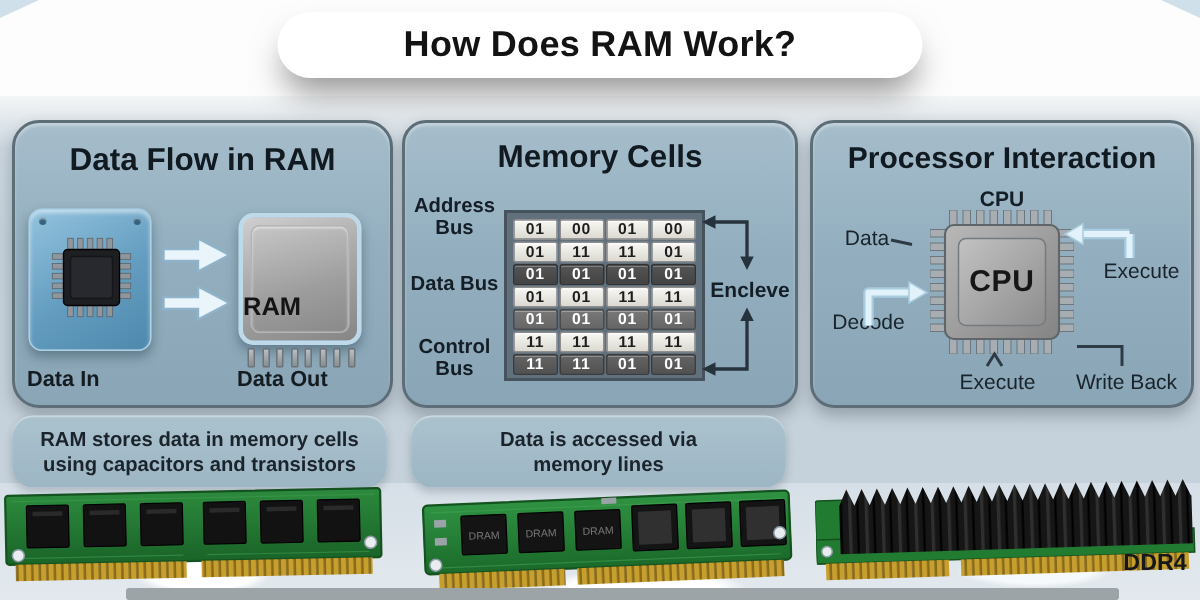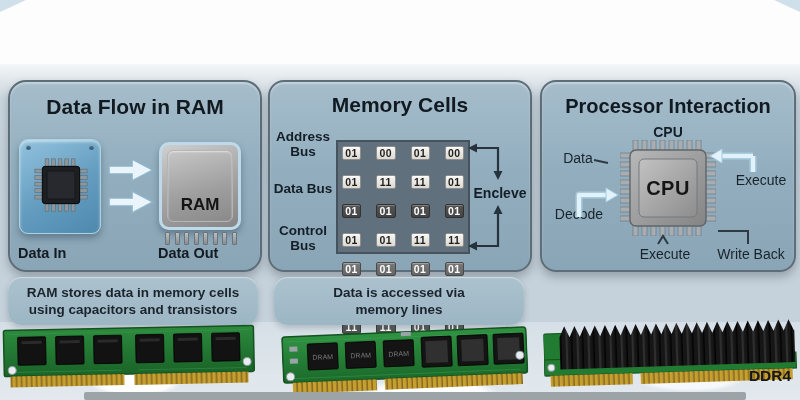--- a/index.html
+++ b/index.html
@@ -50,33 +50,33 @@
   .chip-square svg { position:absolute; left:13px; top:17px; }
   .flow-arrow { position:absolute; left:97px; }
   .flow-arrow.a1 { top:74px; } .flow-arrow.a2 { top:106px; }
   .ram-outer { position:absolute; left:149px; top:60px; width:82px; height:88px;
       border:3px solid #bedaea; border-radius:10px;
       background:linear-gradient(160deg,#cfcfcf 0%,#a9a9a9 45%,#868686 100%);
       box-shadow:0 4px 7px rgba(20,40,55,.35); }
   .ram-inner { position:absolute; left:5px; top:5px; right:5px; bottom:5px; border-radius:6px;
       background:linear-gradient(165deg,#c6c6c6 0%,#9d9d9d 60%,#8a8a8a 100%);
       border:1px solid #b5b5b5; box-shadow:inset 0 1px 2px rgba(255,255,255,.6); }
-  .ram-text { position:absolute; left:0; bottom:12px; width:100%; text-align:center;
+  .ram-text { position:absolute; left:0; bottom:12px; width:100%; 
       font-size:17px; font-weight:700; color:#141414; }
   .ram-pins { position:absolute; left:155px; top:150px; width:72px; display:flex; justify-content:space-between; }
   .ram-pins i { display:block; width:5px; height:13px; background:linear-gradient(180deg,#b9bfc3,#878d91); border:1px solid #6d7479; border-radius:1px; }
   .io-label { position:absolute; top:163px; text-align:left; font-size:14.5px; font-weight:600; color:#141b21; }
   .io-label.in { left:8px; width:84px; } .io-label.out { left:148px; width:84px; }
 
   
   .bus-label { position:absolute; left:2px; width:62px; text-align:center; font-size:13.5px; font-weight:600; color:#141e27; line-height:1.12; }
   .bus-label.address { top:47px; } .bus-label.data { top:99px; } .bus-label.control { top:141px; }
   .mem-grid { position:absolute; left:66px; top:58px; width:134px; height:114px;
       background:#61707d; border:2px solid #46525c; padding:4px;
-      display:grid; grid-template-columns:repeat(4,1fr); grid-template-rows:repeat(7,1fr); gap:15px; }
+      display:grid; grid-template-columns:repeat(4,1fr); grid-template-rows:repeat(7,1fr); gap:1px; }
   .cell { display:flex; align-items:center; justify-content:center; font-size:10.5px; font-weight:700;
       border-radius:2px; color:#1e1e1e; background:linear-gradient(180deg,#f8f7f3,#dbd9d1);
       border:1px solid #8e8e8e; box-shadow:inset 0 1px 0 rgba(255,255,255,.8); letter-spacing:.5px; }
   .cell.d1 { background:linear-gradient(180deg,#555,#434343); color:#fff; border-color:#323232; box-shadow:inset 0 1px 0 rgba(255,255,255,.25); }
   .cell.d2 { background:linear-gradient(180deg,#787878,#666); color:#fff; border-color:#4a4a4a; box-shadow:inset 0 1px 0 rgba(255,255,255,.3); }
   .cell.d3 { background:linear-gradient(180deg,#646464,#515151); color:#fff; border-color:#3c3c3c; box-shadow:inset 0 1px 0 rgba(255,255,255,.28); }
   .bracket { position:absolute; left:198px; top:58px; }
   .encleve { position:absolute; left:196px; top:103px; width:68px; text-align:center;
       font-size:14px; font-weight:600; color:#141e27; }
 
@@ -118,20 +118,23 @@
 </head>
 <body>
 
 <div class="stage">
   <div class="bg-top"></div>
   <div class="corner-wedge left"></div>
   <div class="corner-wedge right"></div>
   <div class="bg-mid"></div>
   <div class="bg-low"></div>
 
+  <div class="title-banner">
+    <h1>How Does RAM Work?</h1>
+  </div>
 
   <section class="panel p1">
     <h2>Data Flow in RAM</h2>
 
     <div class="chip-square">
       <span class="screw l"></span>
       <span class="screw r"></span>
       <svg width="56" height="56" viewBox="0 0 60 60">
         <g fill="#8f979c" stroke="#5c666c" stroke-width="0.6">
           <rect x="13" y="2" width="4" height="9"></rect>

